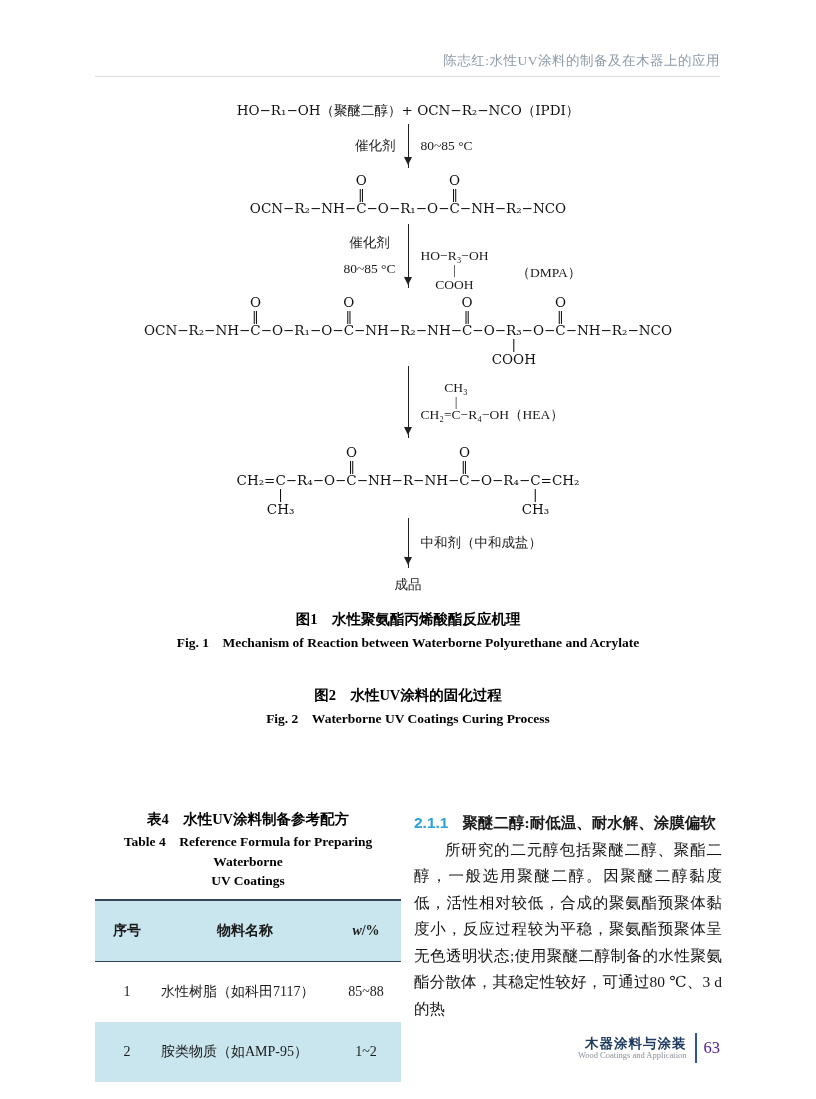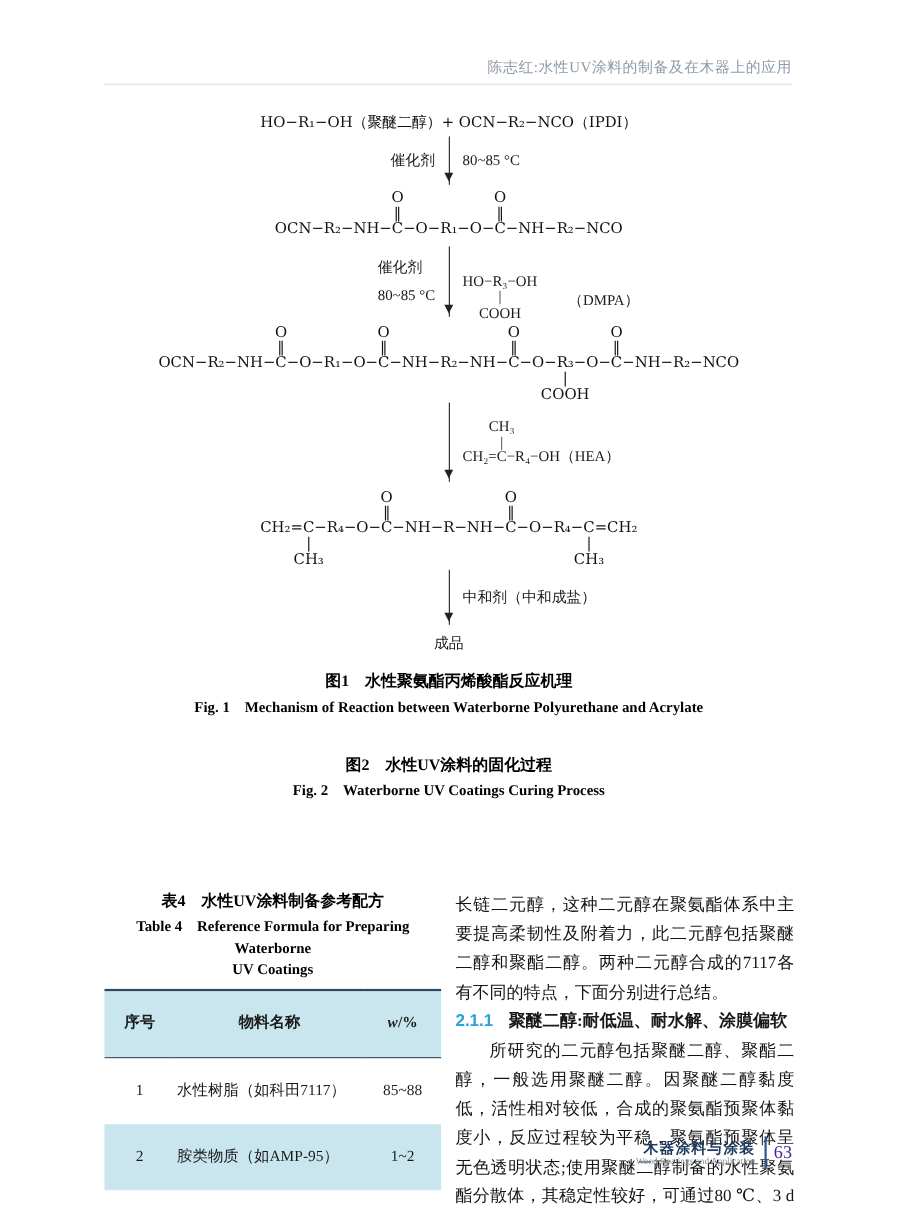--- a/index.html
+++ b/index.html
@@ -14,21 +14,21 @@
   .fig1{position:absolute;top:86px;left:95px;width:626px;}
   .srow{text-align:center;white-space:nowrap;font-family:"DejaVu Serif","DejaVu Sans",serif;
         font-size:13.5px;color:#111;}
   .stk{position:relative;display:inline-block;}
   .ab{position:absolute;bottom:92%;left:50%;transform:translateX(-50%);
       white-space:pre-line;text-align:center;line-height:1.02;font-size:13.5px;}
   .bl{position:absolute;top:96%;left:50%;transform:translateX(-50%);
       white-space:pre-line;text-align:center;line-height:1.1;font-size:13.5px;}
   .arow{display:grid;grid-template-columns:1fr auto 1fr;align-items:center;column-gap:12px;
         font-size:13.5px;}
-  .arow .lleft{justify-self:end;text-align:left;white-space:pre-line;line-height:1.9;}
+  .arow .lleft{justify-self:end;text-align:center;white-space:pre-line;line-height:1.9;}
   .arow .lright{justify-self:start;text-align:left;white-space:nowrap;}
   .varr{width:1px;background:#222;position:relative;margin:0 auto;}
   .varr::after{content:"";position:absolute;bottom:-1px;left:50%;transform:translateX(-50%);
         border:4px solid transparent;border-top:8px solid #222;}
   .dmpa{display:inline-block;transform:translateY(17px);margin-left:28px;}
   .product{text-align:center;font-size:13.5px;margin-top:8px;}
   .capzh{text-align:center;font-weight:700;font-size:14.5px;margin-top:16px;color:#000;}
   .capen{text-align:center;font-weight:700;font-size:13.5px;margin-top:5px;color:#000;
          font-family:"Liberation Serif",serif;}
 
@@ -202,21 +202,20 @@
           <tr class="blue">
             <td class="c-idx"></td>
             <td class="c-name">合计</td>
             <td class="c-w">100</td>
           </tr>
         </tbody>
       </table>
     </div>
 
     <div class="rightcol">
-      <div class="body-p">长链二元醇，这种二元醇在聚氨酯体系中主要提高柔韧性及附着力，此二元醇包括聚醚二醇和聚酯二醇。两种二元醇合成的7117各有不同的特点，下面分别进行总结。</div>
       <div class="h3row">
         <span class="h3num">2.1.1</span><span>聚醚二醇:耐低温、耐水解、涂膜偏软</span>
       </div>
       <div class="body-p indent">所研究的二元醇包括聚醚二醇、聚酯二醇，一般选用聚醚二醇。因聚醚二醇黏度低，活性相对较低，合成的聚氨酯预聚体黏度小，反应过程较为平稳，聚氨酯预聚体呈无色透明状态;使用聚醚二醇制备的水性聚氨酯分散体，其稳定性较好，可通过80 ℃、3 d的热</div>
     </div>
   </div>
 
   <div class="footer">
     <div class="jblock">
       <div class="jzh">木器涂料与涂装</div>

